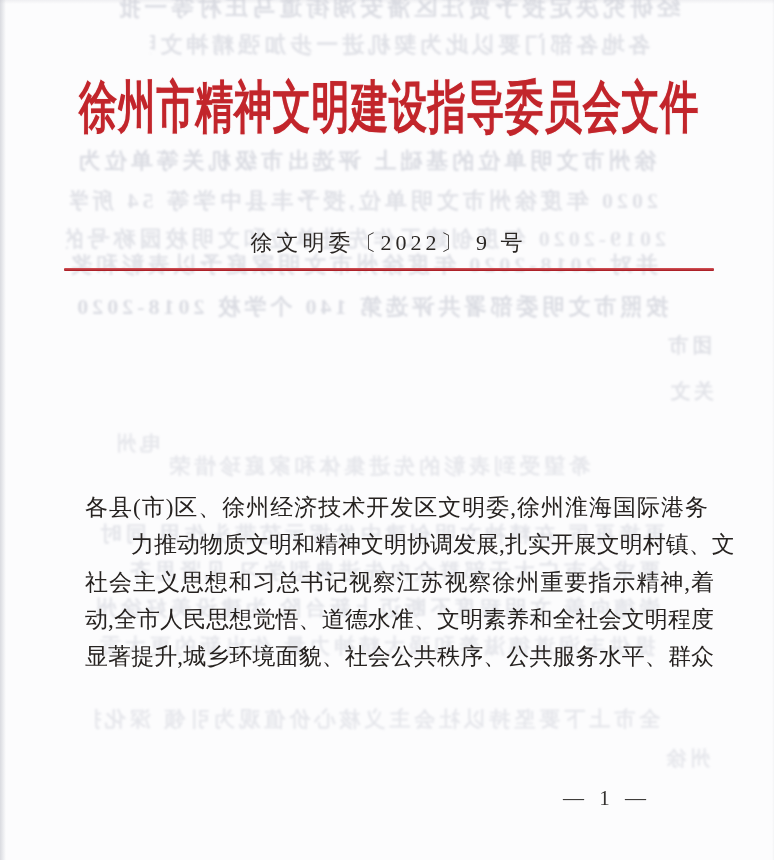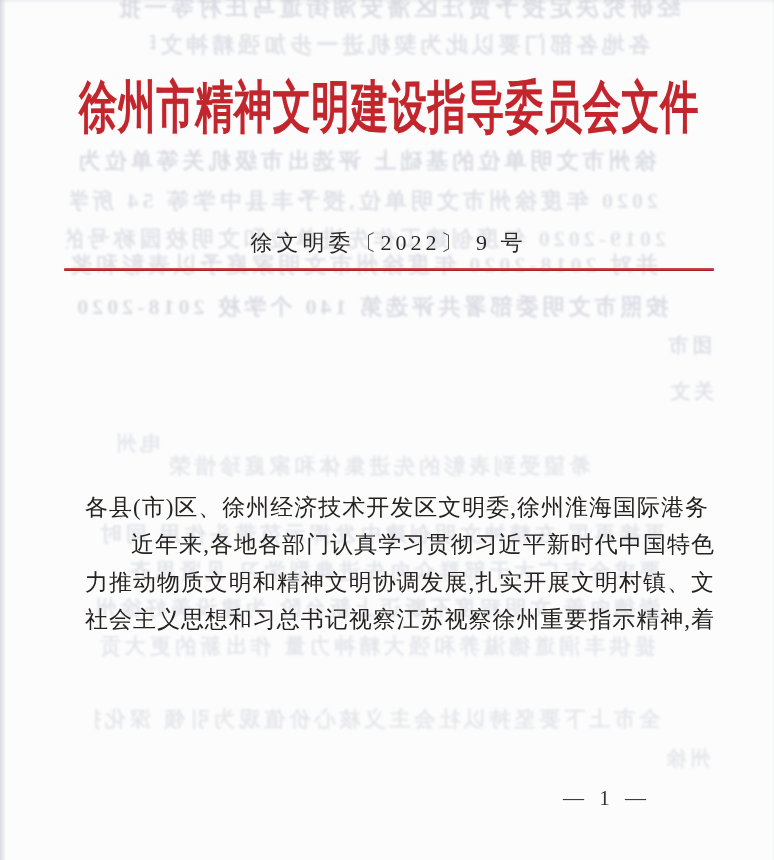--- a/index.html
+++ b/index.html
@@ -132,21 +132,22 @@
   <div class="doc-number">徐文明委〔2022〕 9 号</div>
 
   <div class="red-rule"></div>
 
 
   <div class="content">
     <div class="salutation">
         <div class="line">各县(市)区、徐州经济技术开发区文明委,徐州淮海国际港务</div>
       </div>
     <div class="body-para">
-        <div class="line">近年来,各地各部门认真学习贯彻习近平新时代中国特色</div>
         <div class="line">力推动物质文明和精神文明协调发展,扎实开展文明村镇、文</div>
         <div class="line">社会主义思想和习总书记视察江苏视察徐州重要指示精神,着</div>
+        <div class="line">动,全市人民思想觉悟、道德水准、文明素养和全社会文明程度</div>
+        <div class="line">显著提升,城乡环境面貌、社会公共秩序、公共服务水平、群众</div>
       </div>
   </div>
 
   <div class="page-number">— 1 —</div>
 
 </div>
 
 </body></html>

